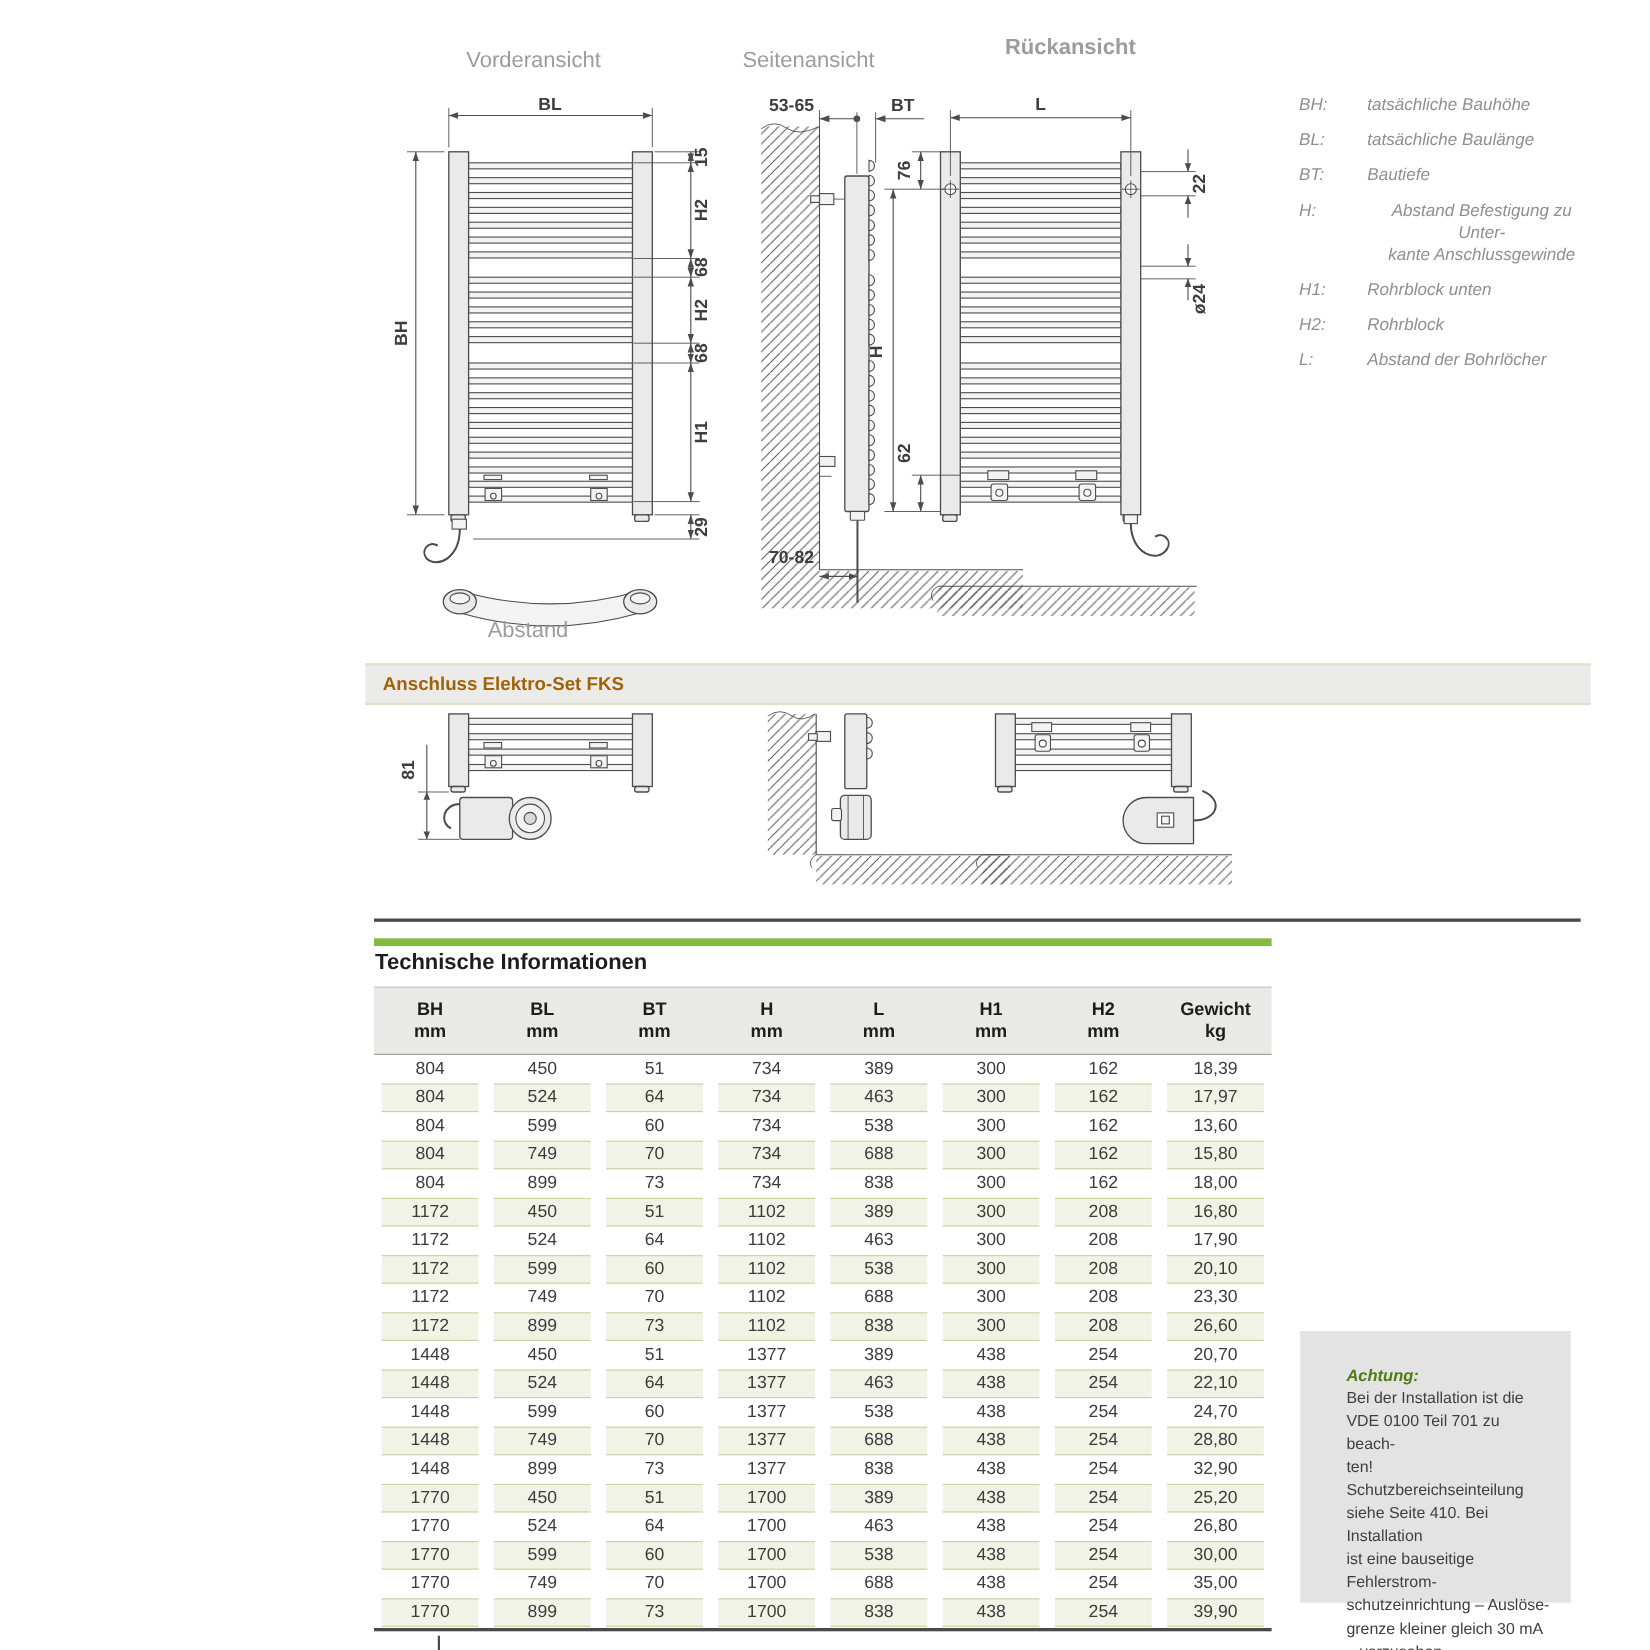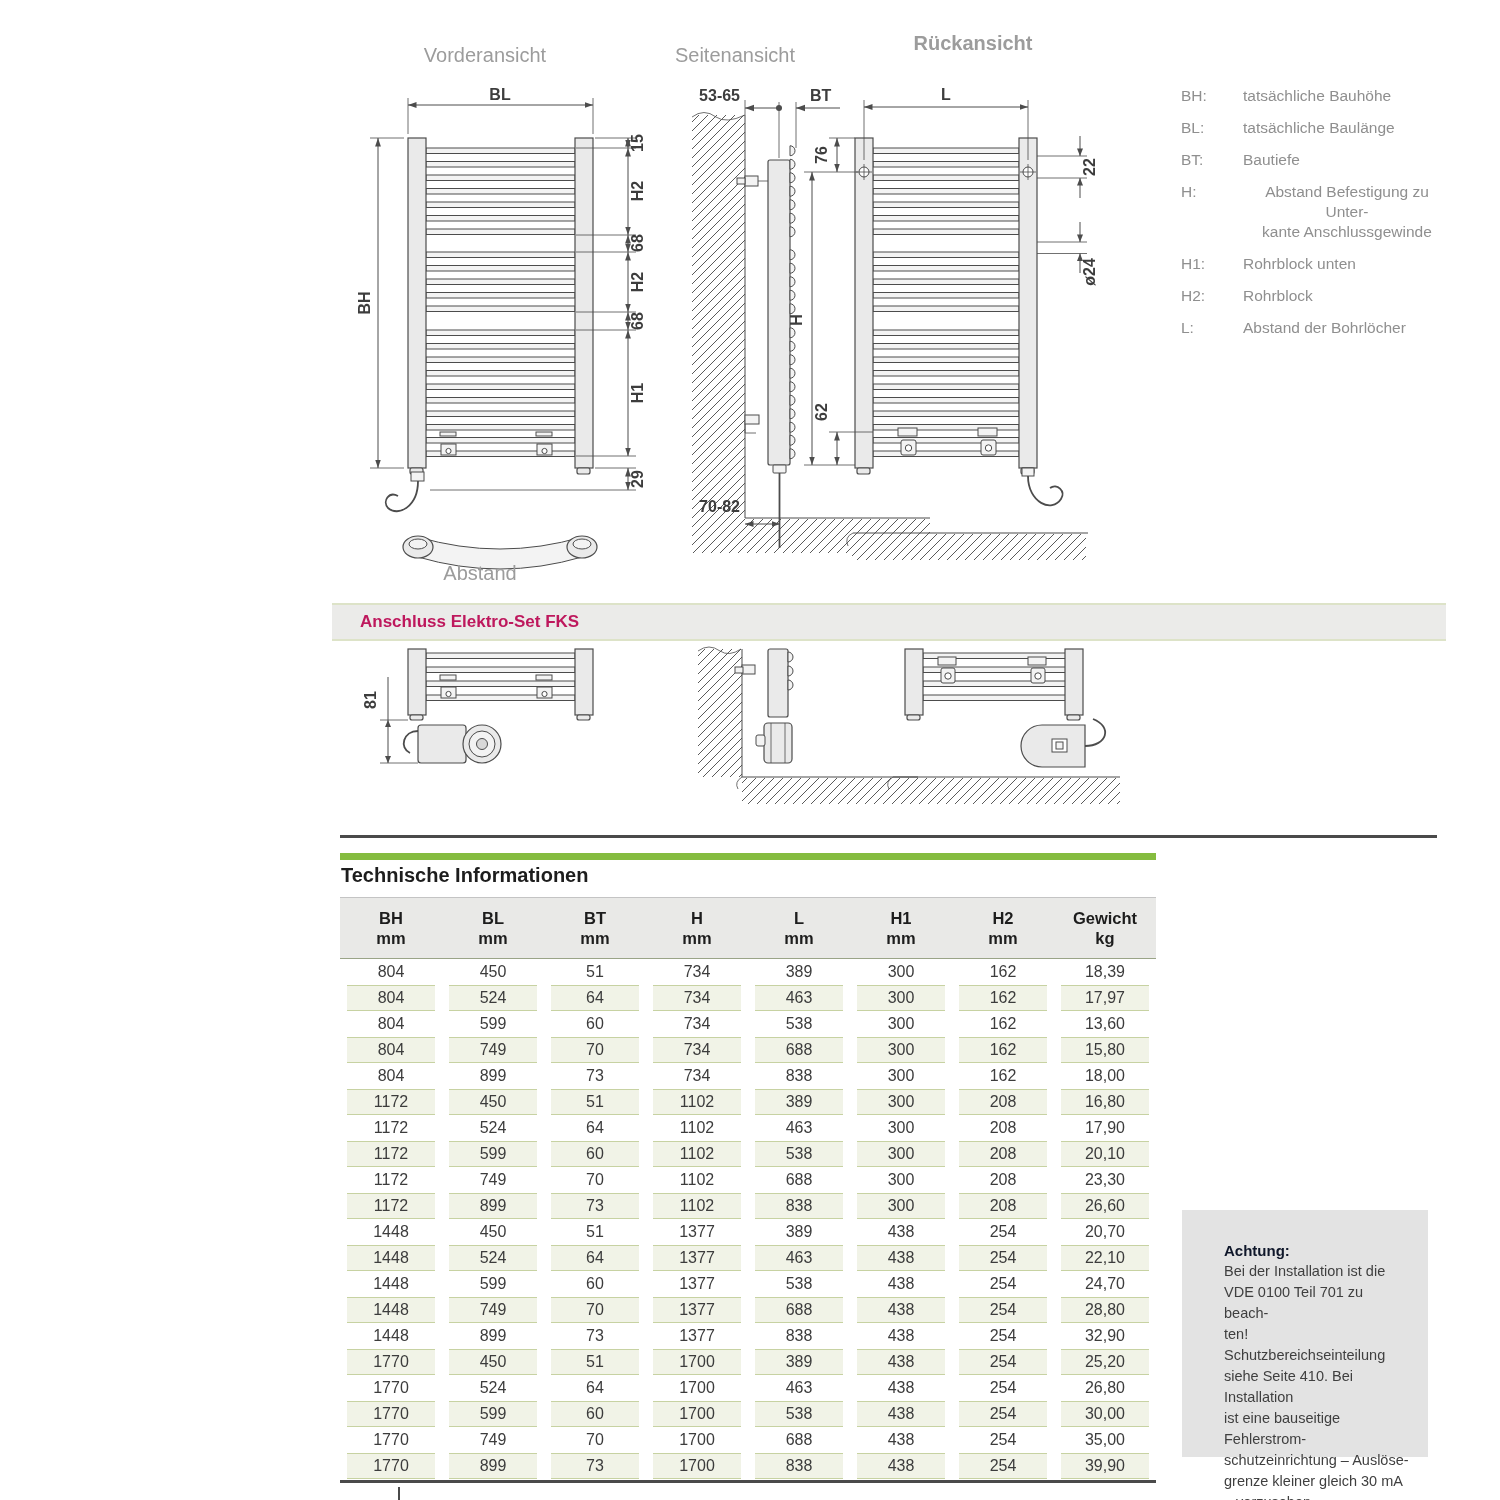--- a/index.html
+++ b/index.html
@@ -8,46 +8,46 @@
   .abs{position:absolute;}
   .view-title{position:absolute;font-size:20px;color:#9c9c9c;text-align:center;width:180px;}
   svg text{font-family:"Liberation Sans",sans-serif;font-size:16px;font-weight:600;fill:#3d3d3d;}
   svg .shape{fill:#eaeaea;stroke:#4c4c4c;stroke-width:1.2;}
   svg .rungfill{fill:#f3f3f3;stroke:#4c4c4c;stroke-width:1;}
   svg .dim{stroke:#4c4c4c;stroke-width:1;fill:none;}
   svg .thin{stroke:#4c4c4c;stroke-width:0.8;fill:none;}
   svg .cable{stroke:#4c4c4c;stroke-width:1.8;fill:none;}
   svg .arr{fill:#4c4c4c;}
   
-  .legend{position:absolute;left:1181px;top:86px;width:270px;font-size:15.5px;color:#8f8f8f;}
+  .legend{position:absolute;left:1181px;top:86px;width:270px;font-size:15.5px;color:#8f8f8f;font-style:italic;}
   .lg-row{display:flex;margin-bottom:12px;line-height:20px;}
   .lg-term{width:62px;flex:none;}
   .lg-desc{white-space:pre-line;text-align:center;}
   
   .section-bar{position:absolute;left:332px;top:603px;width:1114px;height:34px;background:#ebebe9;
     border-top:2px solid #dde3c8;border-bottom:2px solid #dde3c8;box-sizing:content-box;}
-  .section-bar span{display:block;line-height:34px;padding-left:28px;font-size:17px;font-weight:bold;color:#be185d;}
+  .section-bar span{display:block;line-height:34px;padding-left:16px;font-size:17px;font-weight:bold;color:#a16207;}
   .note{position:absolute;left:340px;top:813px;width:1110px;font-size:15.5px;color:#9a9a9a;}
   .rule-dark{position:absolute;background:#4a4a4a;}
   .green-bar{position:absolute;left:340px;top:853px;width:816px;height:7px;background:#85bc3f;}
   .table-title{position:absolute;left:341px;top:864px;font-size:20px;font-weight:bold;color:#1d1d1d;}
   
   .ti-table{position:absolute;left:340px;top:897px;width:816px;}
   .ti-head{display:grid;grid-template-columns:repeat(8,1fr);height:62px;background:#e9e9e7;
     border-top:1px solid #c4c4c4;border-bottom:1px solid #9aa487;box-sizing:border-box;}
   .ti-head .hcell{display:flex;flex-direction:column;align-items:center;justify-content:center;gap:1px;}
   .ti-head .hlabel,.ti-head .hunit{font-size:16.5px;font-weight:bold;color:#1d1d1d;line-height:19px;}
   .ti-row{display:grid;grid-template-columns:repeat(8,1fr);height:26px;}
   .ti-row .cell{text-align:center;font-size:16px;color:#3c3c3c;line-height:26px;}
   .ti-row.tint .cell{background:#f1f3e7;border-top:1px solid #c7d2a2;border-bottom:1px solid #c7d2a2;
     margin:0 7px;line-height:24px;}
   
   .warning-box{position:absolute;left:1182px;top:1210px;width:246px;height:247px;background:#e3e3e3;
     box-sizing:border-box;padding:30px 18px 0 42px;}
-  .warning-title{font-size:15px;font-weight:bold;color:#0f172a;line-height:21px;}
+  .warning-title{font-size:15px;font-weight:bold;color:#4d7c0f;line-height:21px;font-style:italic;}
   .warning-text{font-size:14.5px;color:#3f3f3f;line-height:21px;white-space:pre-line;}
   .cut-mark{position:absolute;left:398px;top:1487px;width:2px;height:13px;background:#4a4a4a;}
 </style>
 </head>
 <body>
 
 <div class="page">
 
   <div class="view-title" style="left:395px;top:44px;">Vorderansicht</div>
   <div class="view-title" style="left:645px;top:44px;">Seitenansicht</div>

